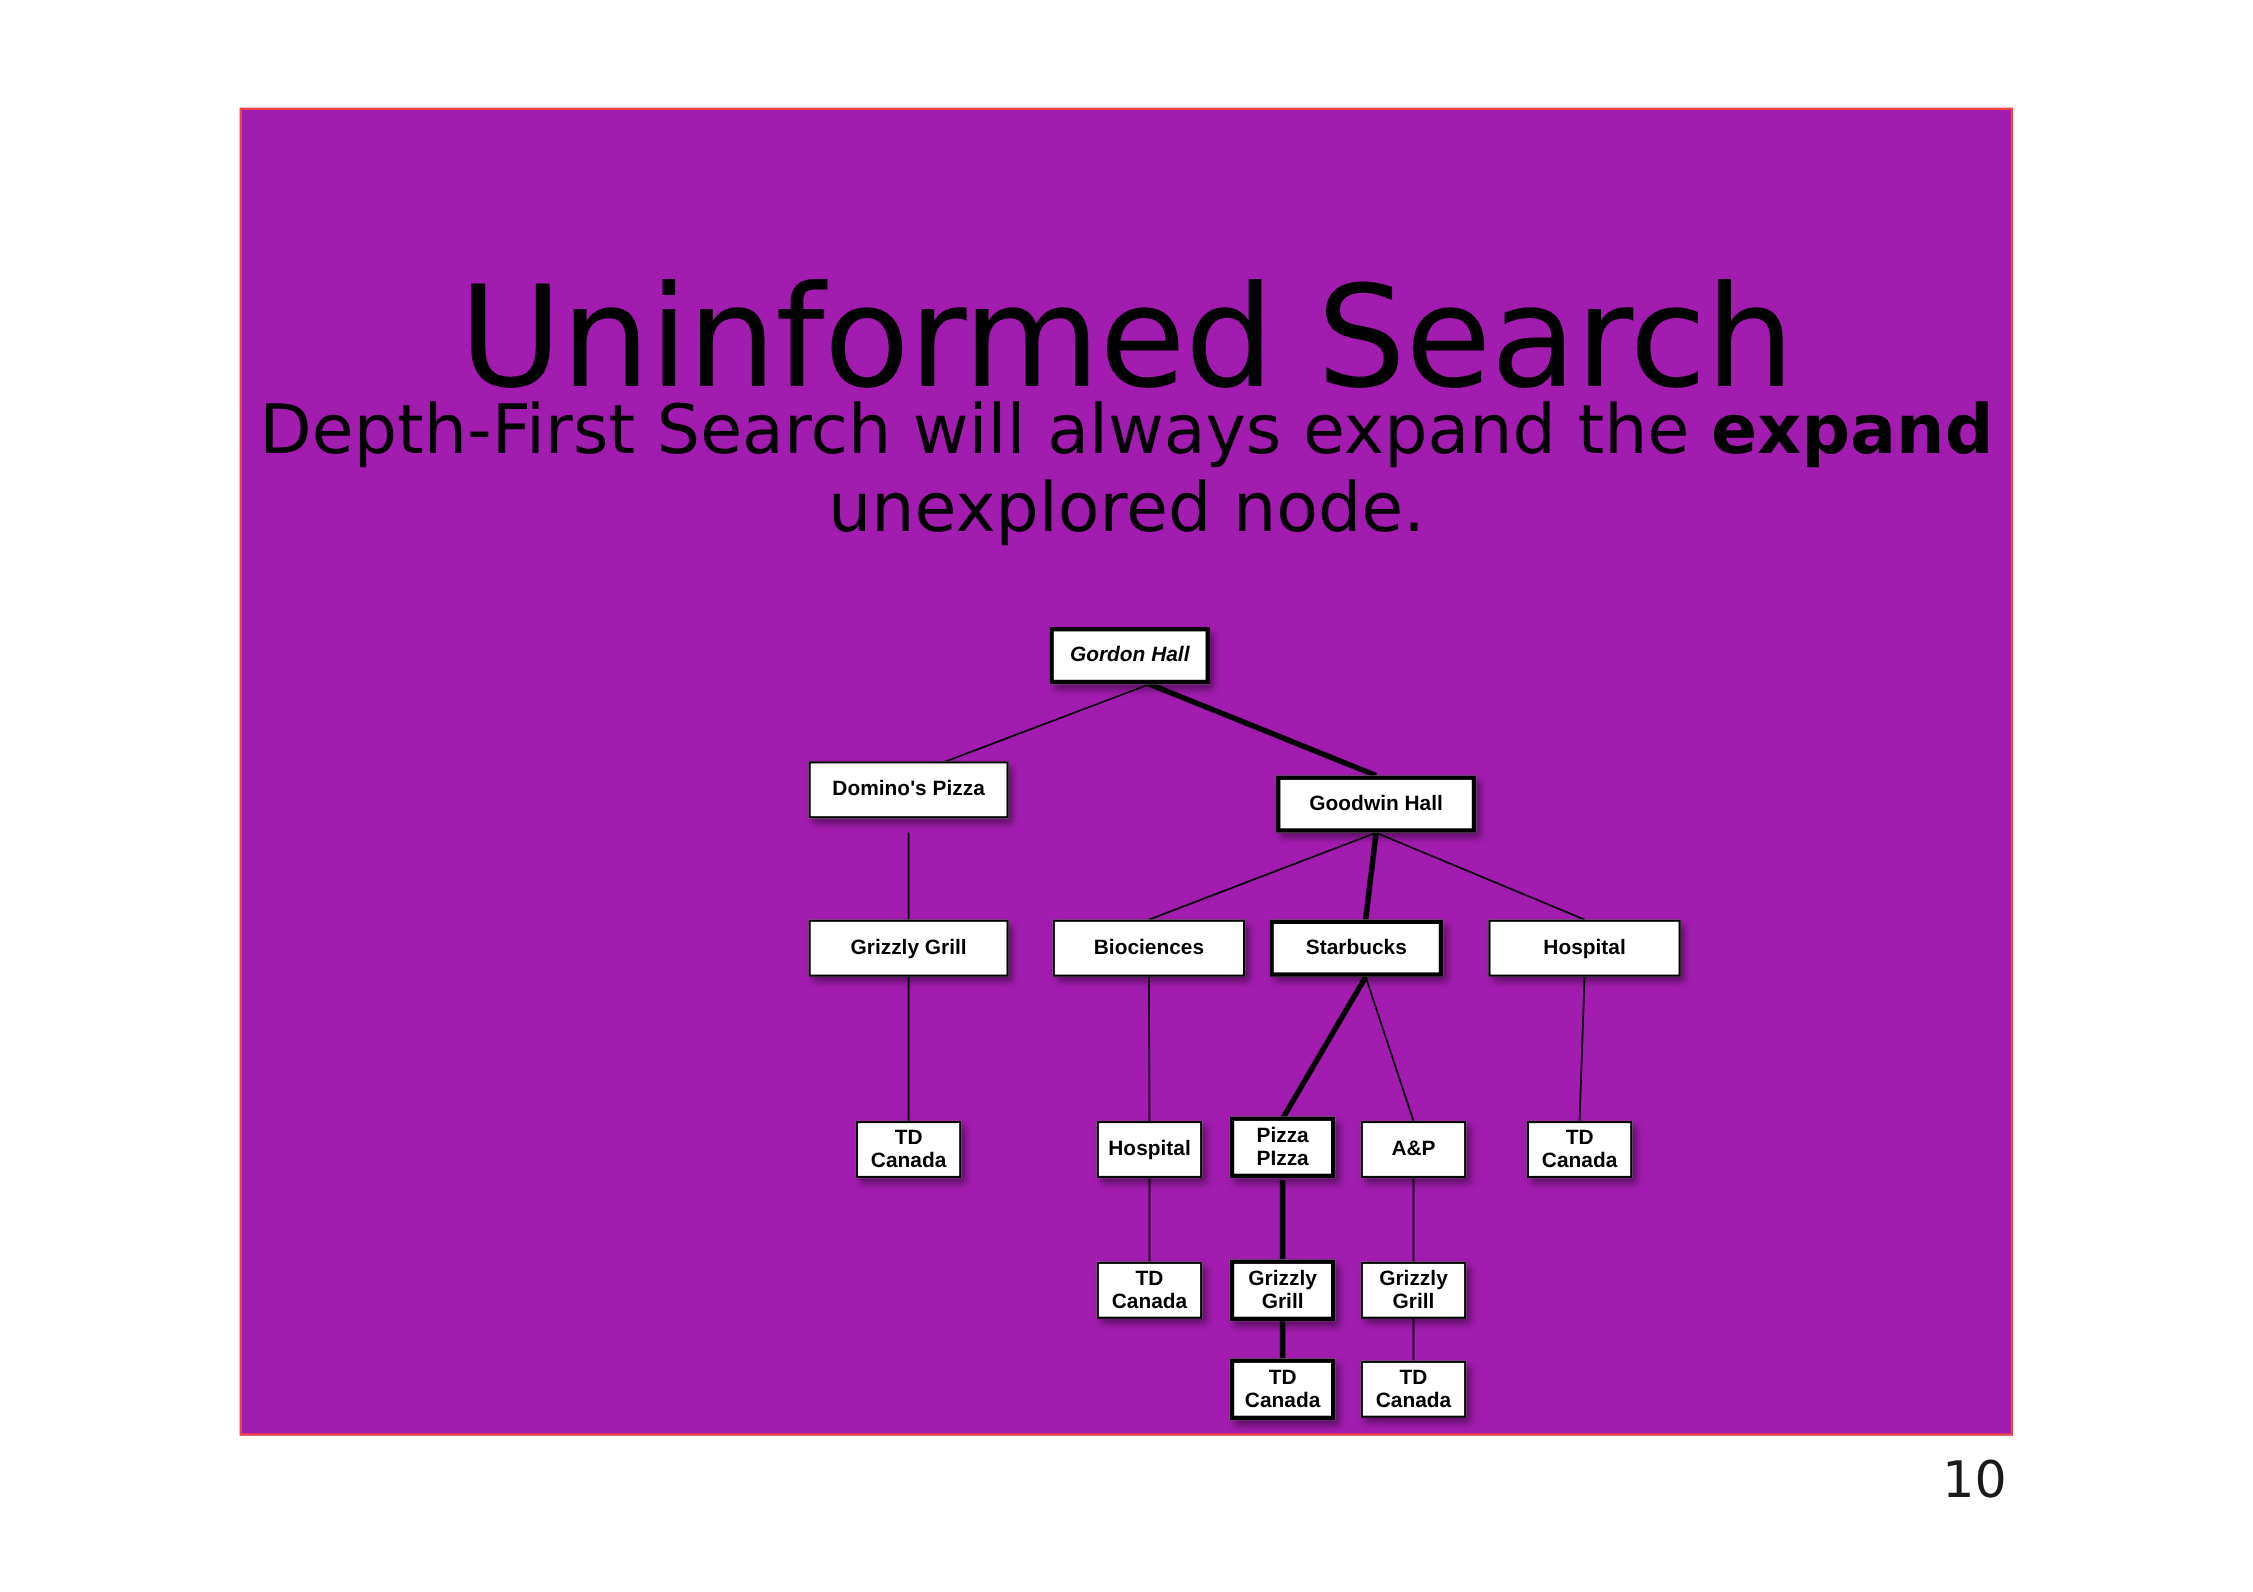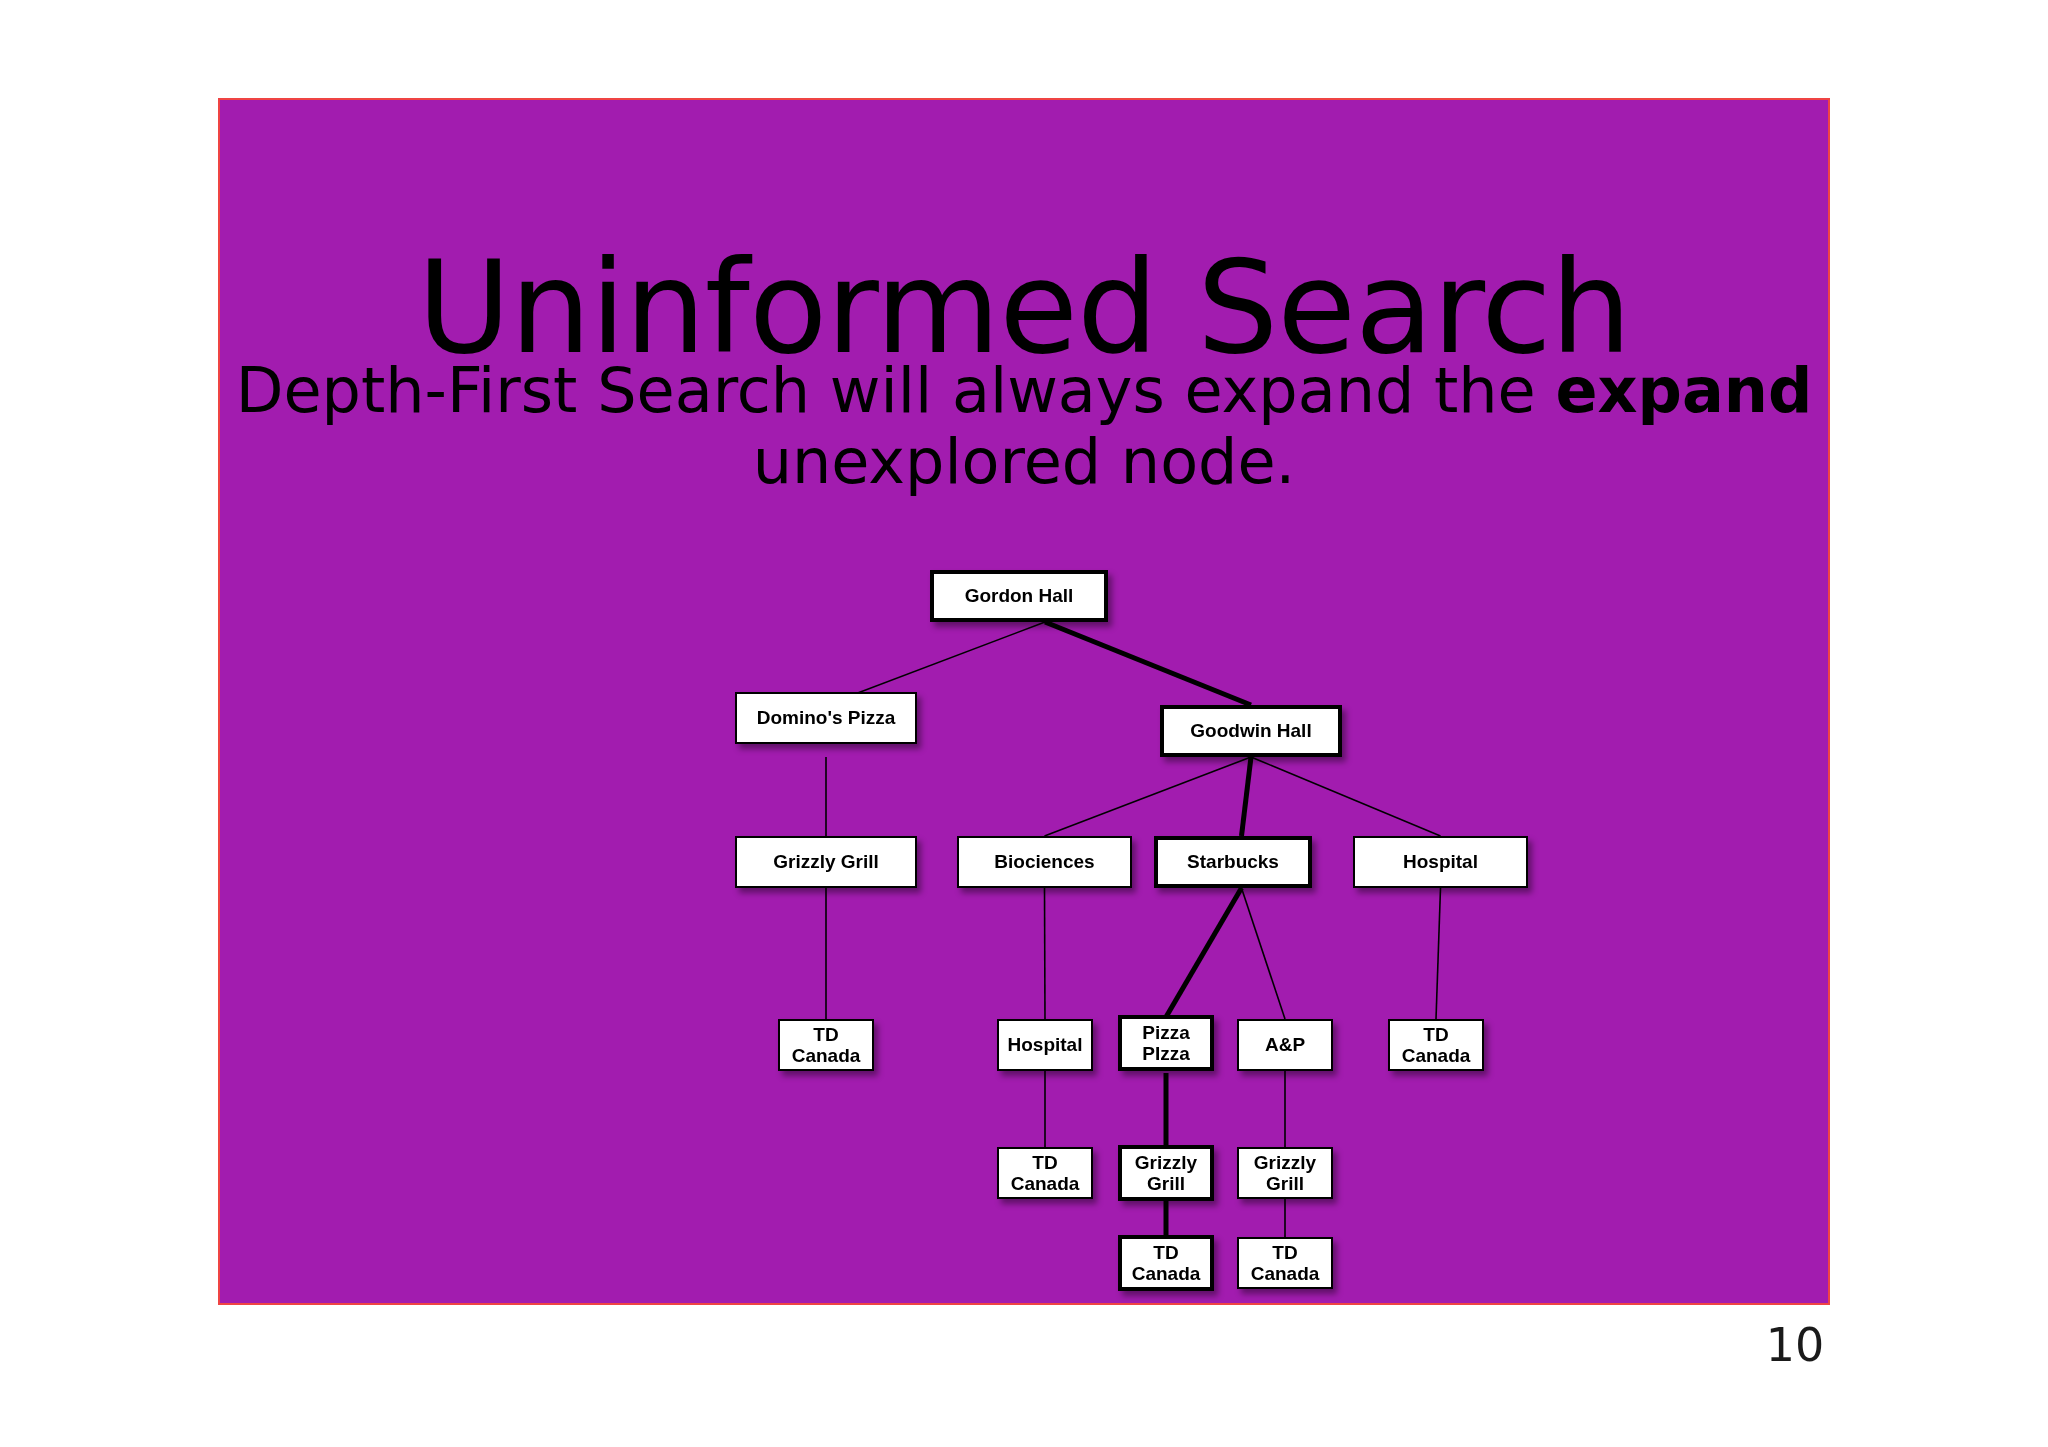--- a/index.html
+++ b/index.html
@@ -133,21 +133,21 @@
       <line x1="1021.5" y1="788" x2="1065" y2="919" stroke="#000000" stroke-width="1.6"></line>
       <line x1="1220.5" y1="788" x2="1216" y2="919" stroke="#000000" stroke-width="1.6"></line>
       <line x1="825" y1="971" x2="825" y2="1047" stroke="#000000" stroke-width="1.6"></line>
       <line x1="946" y1="973" x2="946" y2="1045" stroke="#000000" stroke-width="5"></line>
       <line x1="1065" y1="971" x2="1065" y2="1047" stroke="#000000" stroke-width="1.6"></line>
       <line x1="946" y1="1101" x2="946" y2="1135" stroke="#000000" stroke-width="5"></line>
       <line x1="1065" y1="1099" x2="1065" y2="1137" stroke="#000000" stroke-width="1.6"></line>
     </svg>
 
   <div id="tree-nodes">
-      <div class="tree-node on-path" style="left: 710px; top: 470px; width: 178px; height: 52px;">Gordon Hall</div>
+      <div class="tree-node on-path" style="left: 734px; top: 470px; width: 146px; height: 52px; font-style: italic;">Gordon Hall</div>
       <div class="tree-node" style="left: 515px; top: 578px; width: 182px; height: 52px; margin-top: 14px;">Domino's Pizza</div>
       <div class="tree-node on-path" style="left: 940px; top: 605px; width: 182px; height: 52px;">Goodwin Hall</div>
       <div class="tree-node" style="left: 515px; top: 736px; width: 182px; height: 52px;">Grizzly Grill</div>
       <div class="tree-node" style="left: 737px; top: 736px; width: 175px; height: 52px;">Biociences</div>
       <div class="tree-node on-path" style="left: 934px; top: 736px; width: 158px; height: 52px;">Starbucks</div>
       <div class="tree-node" style="left: 1133px; top: 736px; width: 175px; height: 52px;">Hospital</div>
       <div class="tree-node" style="left: 558px; top: 919px; width: 96px; height: 52px;">TD
 Canada</div>
       <div class="tree-node" style="left: 777px; top: 919px; width: 96px; height: 52px;">Hospital</div>
       <div class="tree-node on-path" style="left: 898px; top: 915px; width: 96px; height: 56px;">Pizza

